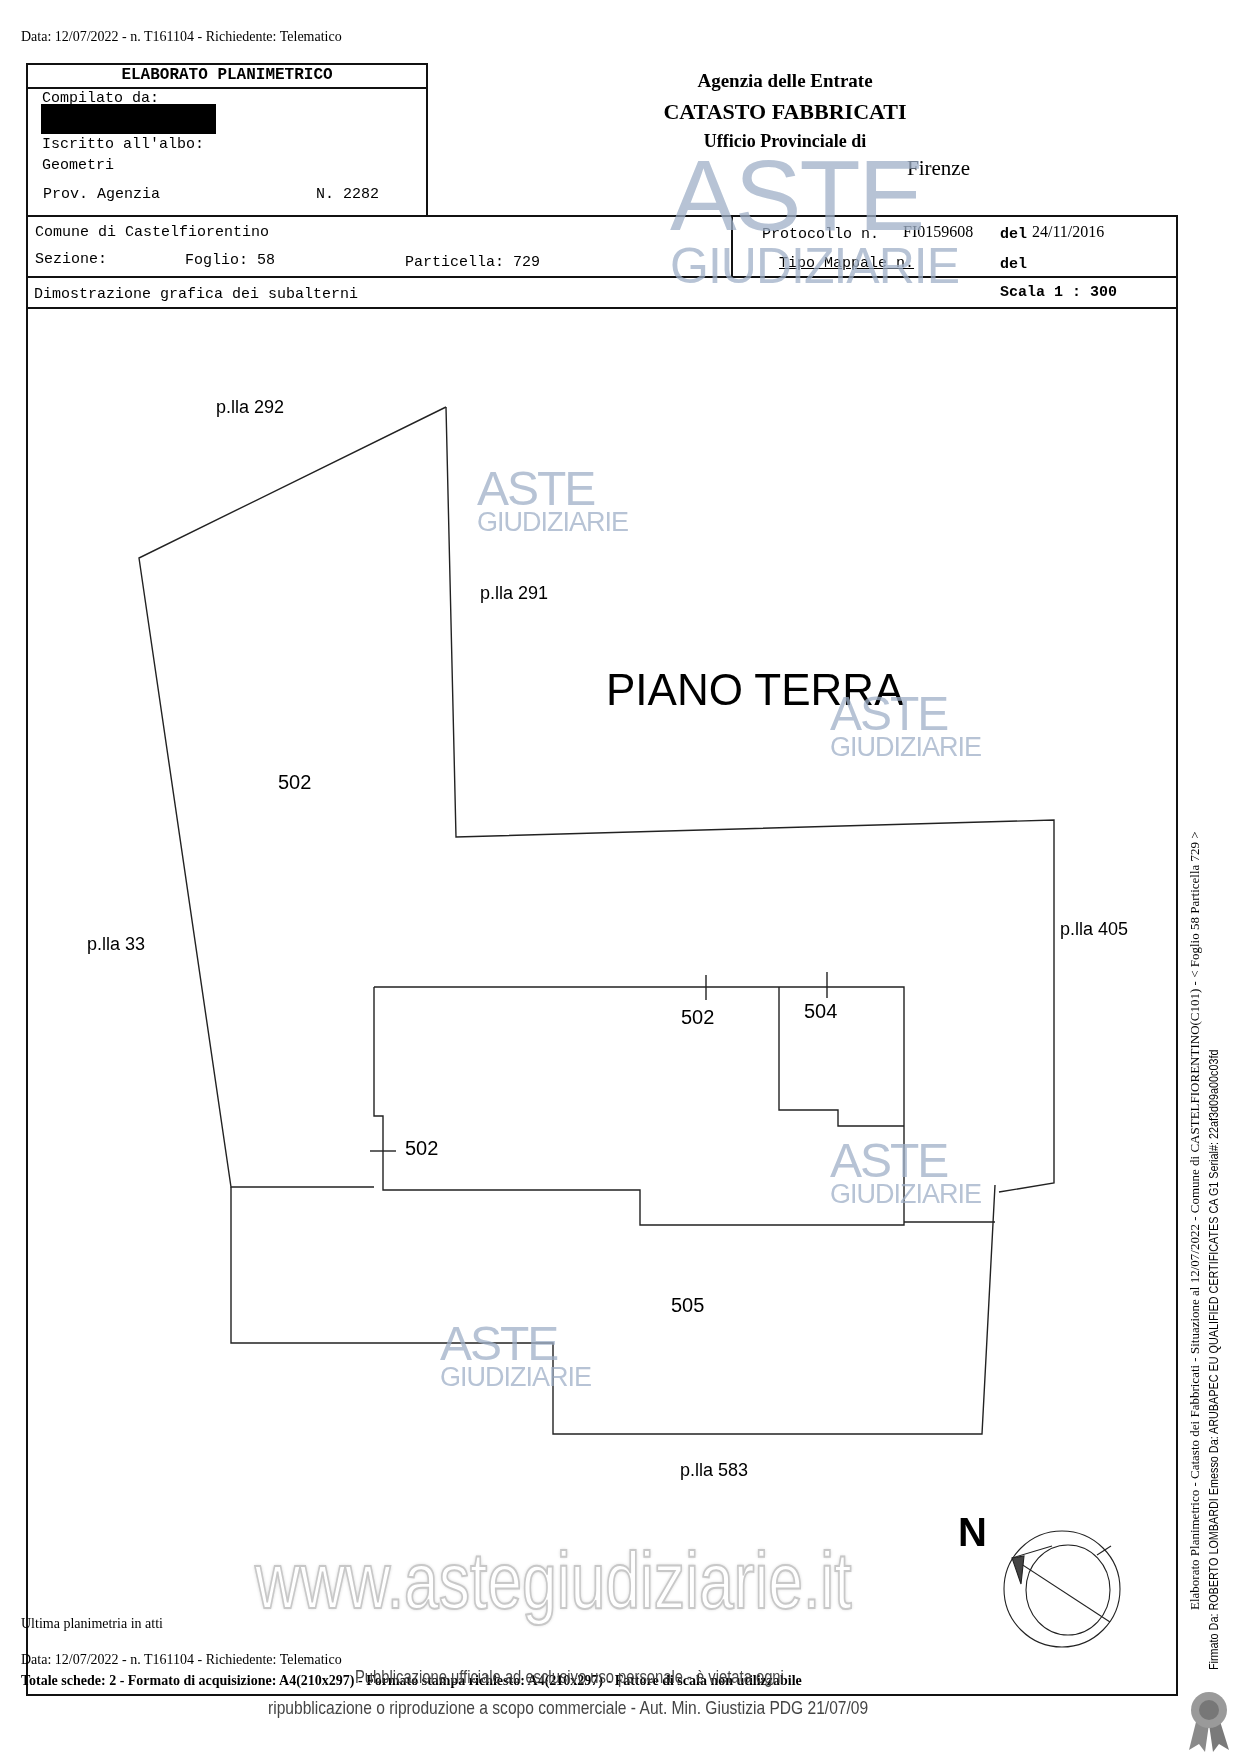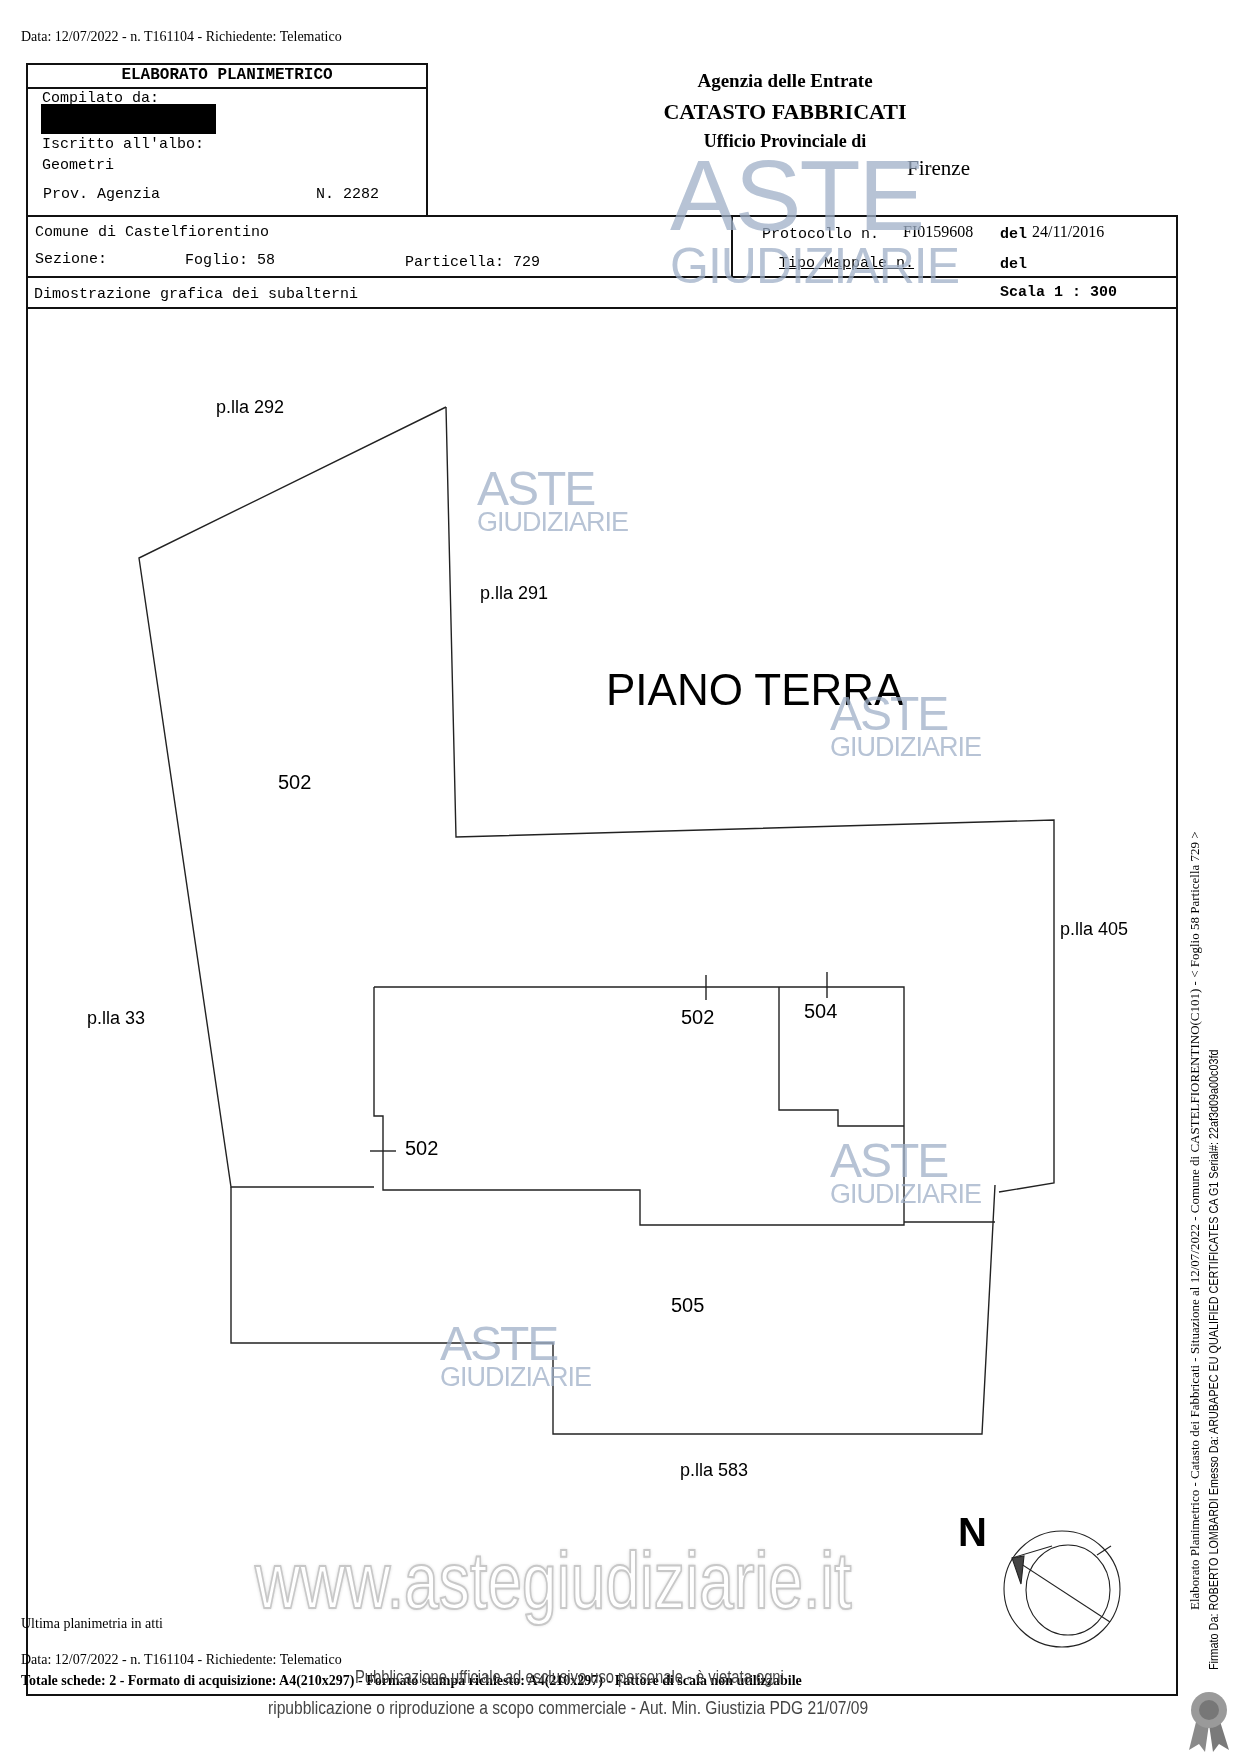--- a/index.html
+++ b/index.html
@@ -84,21 +84,21 @@
     <line x1="1097" y1="1555" x2="1111" y2="1546"></line>
     <polygon points="1012,1558 1024,1556 1021,1584" fill="#444"></polygon>
   </g>
 </svg>
 
 <div class="lbl" style="left:216px;top:397px;font-size:18px;">p.lla 292</div>
 <div class="lbl" style="left:480px;top:583px;font-size:18px;">p.lla 291</div>
 <div class="lbl" style="left:606px;top:665px;font-size:44px;">PIANO TERRA</div>
 <div class="lbl" style="left:278px;top:771px;font-size:20px;">502</div>
 <div class="lbl" style="left:1060px;top:919px;font-size:18px;">p.lla 405</div>
-<div class="lbl" style="left:87px;top:1008px;font-size:18px;">p.lla 33</div>
+<div class="lbl" style="left:87px;top:934px;font-size:18px;">p.lla 33</div>
 <div class="lbl" style="left:681px;top:1006px;font-size:20px;">502</div>
 <div class="lbl" style="left:804px;top:1000px;font-size:20px;">504</div>
 <div class="lbl" style="left:405px;top:1137px;font-size:20px;">502</div>
 <div class="lbl" style="left:671px;top:1294px;font-size:20px;">505</div>
 <div class="lbl" style="left:680px;top:1460px;font-size:18px;">p.lla 583</div>
 <div class="lbl" style="left:958px;top:1510px;font-size:40px;font-weight:bold;">N</div>
 
 <div class="wm" style="left:670px;top:145px;"><span class="a" style="font-size:100px;">ASTE</span><span class="g" style="font-size:50px;">GIUDIZIARIE</span></div>
 <div class="wm" style="left:477px;top:465px;"><span class="a">ASTE</span><span class="g">GIUDIZIARIE</span></div>
 <div class="wm" style="left:830px;top:690px;"><span class="a">ASTE</span><span class="g">GIUDIZIARIE</span></div>

